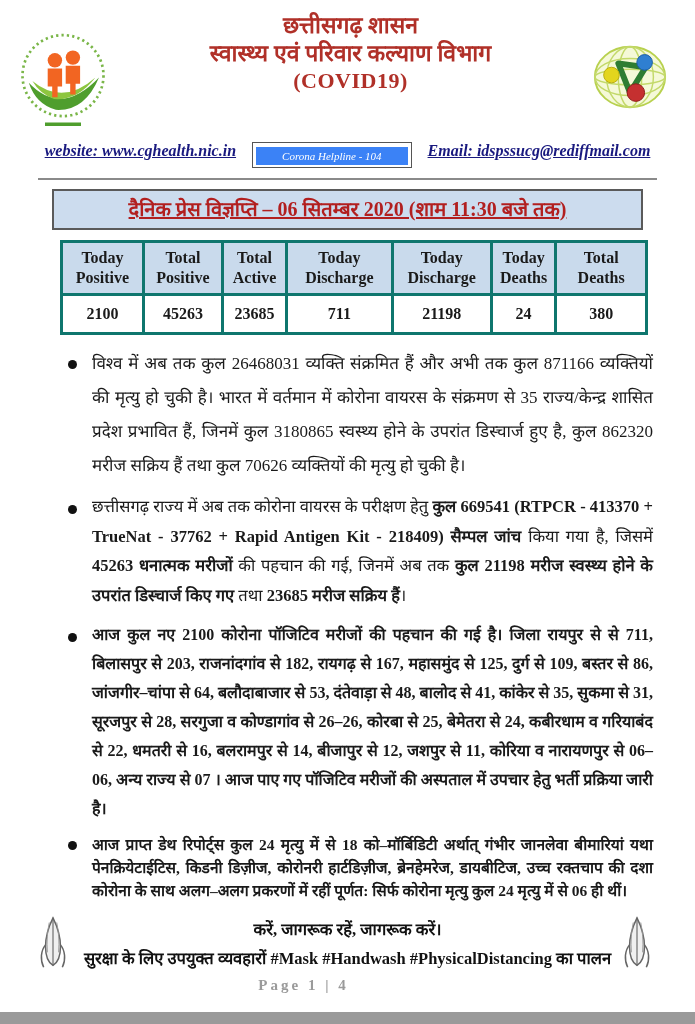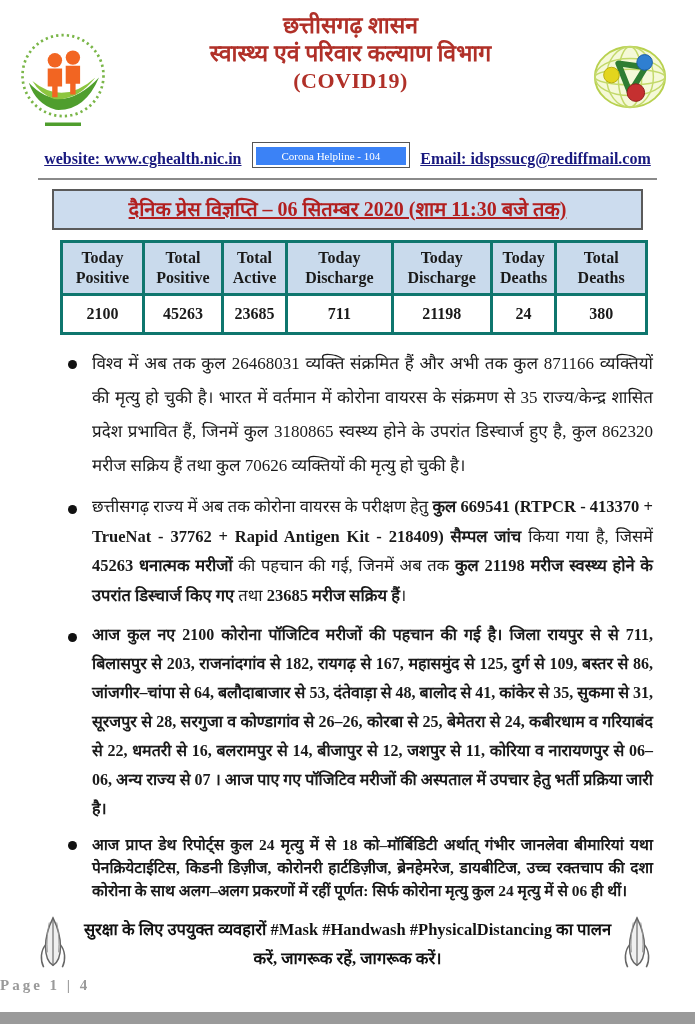--- a/index.html
+++ b/index.html
@@ -10,21 +10,21 @@
     font-family:"Liberation Serif", serif; color:#1a1a1a;
   }
   
   .header-row { display:flex; align-items:flex-start; padding:8px 18px 0 18px; }
   .logo-left { width:92px; flex:0 0 92px; padding-top:22px; }
   .logo-right { width:86px; flex:0 0 86px; padding-top:30px; }
   .header-center { flex:1; text-align:center; line-height:1.22; padding-top:4px; }
   .hline { color:#b03028; font-weight:bold; font-size:23px; }
   .hline.covid { font-size:22px; letter-spacing:.5px; }
   
-  .contact-row { display:flex; align-items:flex-end; justify-content:center; gap:10px; margin:6px 30px 0 30px; }
+  .contact-row { display:flex; align-items:flex-start; justify-content:center; gap:16px; margin:6px 30px 0 30px;font-style:italic; }
   .link { color:#19197f; font-weight:bold; font-size:16px; text-decoration:underline; white-space:nowrap; }
   .helpline-outer { border:1.5px solid #555; background:#fff; padding:3px; }
   .helpline-inner { background:#3b82f6; color:#fff; font-size:11px; padding:3px 26px; font-family:"Liberation Serif",serif; }
   .sep { border:none; border-top:2px solid #8a8a8a; margin:10px 38px 0 38px; }
   
   .title-bar {
     margin:9px 52px 0 52px; border:2px solid #5a5a5a; background:#ccdcee;
     text-align:center; padding:4px 0 6px 0;
   }
   .title-bar span { color:#b21f1f; font-weight:bold; font-size:20px; text-decoration:underline; }
@@ -43,21 +43,21 @@
   .b3 { font-size:16px; line-height:1.82; font-weight:bold; }
   .b4 { font-size:15.5px; line-height:1.5; font-weight:bold; }
   .b4::before { top:8px !important; }
   .bold { font-weight:bold; }
   
   .footer { position:absolute; left:0; right:0; bottom:18px; }
   .footer-line { display:flex; align-items:center; justify-content:center; }
   .hands { flex:0 0 44px; }
   .hands.right { align-self:flex-end; }
   .footer-text { flex:0 1 540px; text-align:center; font-weight:bold; font-size:16.5px; line-height:1.75; color:#111; }
-  .pageno { text-align:left; margin:2px 88px 0 0; color:#9a9a9a; font-size:15px; letter-spacing:3px; font-weight:bold; }
+  .pageno { text-align:center; margin:2px 88px 0 0; color:#9a9a9a; font-size:15px; letter-spacing:3px; font-weight:bold; }
 </style>
 </head>
 <body>
 
 <div class="page">
 
   <div class="header-row">
     <div class="logo-left">
       <svg width="90" height="102" viewBox="0 0 100 112">
         <circle cx="50" cy="50" r="45" fill="none" stroke="#7ab648" stroke-width="3" stroke-dasharray="2.5 3.5"></circle>
@@ -151,22 +151,22 @@
         <svg width="38" height="56" viewBox="0 0 40 60">
           <path d="M20,3 C16,11 12,22 12,34 C12,45 15,51 20,54 C25,51 28,45 28,34 C28,22 24,11 20,3 Z" fill="#f0f0f0" stroke="#666" stroke-width="1.6"></path>
           <path d="M20,3 L20,54" stroke="#666" stroke-width="1.2"></path>
           <path d="M16,8 C14,18 13,28 14,40" stroke="#999" stroke-width="1" fill="none"></path>
           <path d="M24,8 C26,18 27,28 26,40" stroke="#999" stroke-width="1" fill="none"></path>
           <path d="M12,32 C7,38 6,48 10,56" stroke="#666" stroke-width="1.6" fill="none"></path>
           <path d="M28,32 C33,38 34,48 30,56" stroke="#666" stroke-width="1.6" fill="none"></path>
         </svg>
       </span>
       <div class="footer-text">
+        <div>करें, जागरूक रहें, जागरूक करें।</div>
         <div>सुरक्षा के लिए उपयुक्त व्यवहारों #Mask #Handwash #PhysicalDistancing का पालन</div>
-        <div>करें, जागरूक रहें, जागरूक करें।</div>
       </div>
       <span class="hands right">
         <svg width="38" height="56" viewBox="0 0 40 60">
           <path d="M20,3 C16,11 12,22 12,34 C12,45 15,51 20,54 C25,51 28,45 28,34 C28,22 24,11 20,3 Z" fill="#f0f0f0" stroke="#666" stroke-width="1.6"></path>
           <path d="M20,3 L20,54" stroke="#666" stroke-width="1.2"></path>
           <path d="M16,8 C14,18 13,28 14,40" stroke="#999" stroke-width="1" fill="none"></path>
           <path d="M24,8 C26,18 27,28 26,40" stroke="#999" stroke-width="1" fill="none"></path>
           <path d="M12,32 C7,38 6,48 10,56" stroke="#666" stroke-width="1.6" fill="none"></path>
           <path d="M28,32 C33,38 34,48 30,56" stroke="#666" stroke-width="1.6" fill="none"></path>
         </svg>

